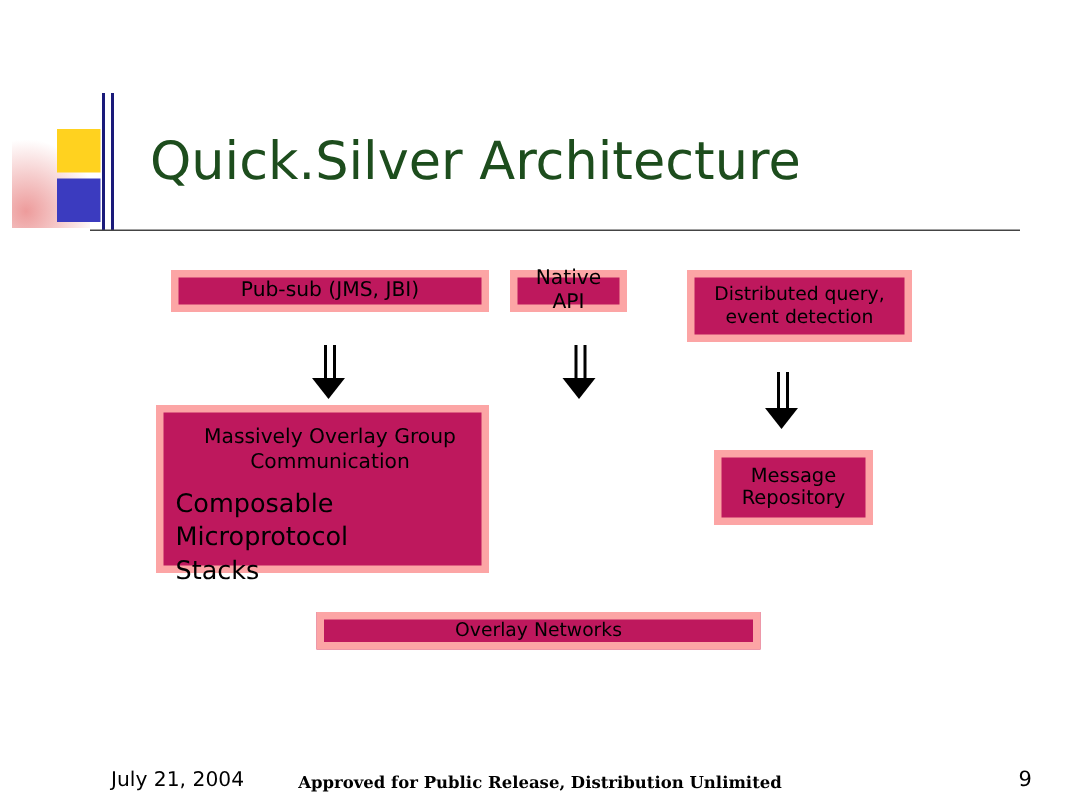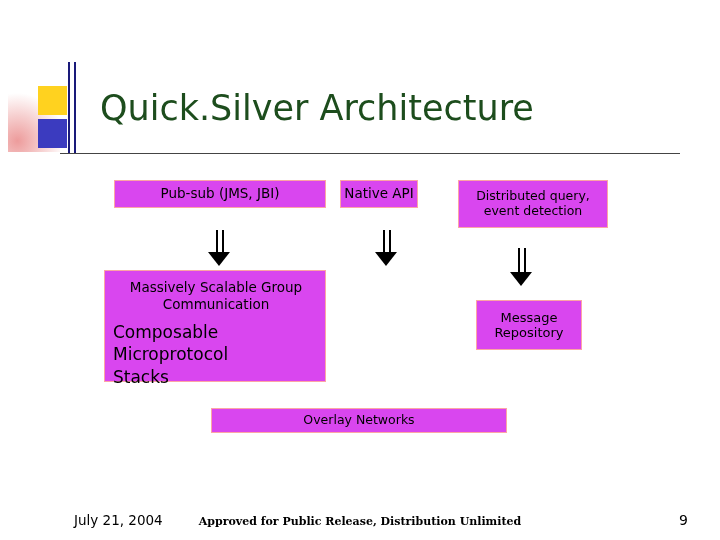--- a/index.html
+++ b/index.html
@@ -87,22 +87,22 @@
     left: 60px;
     top: 153px;
     width: 620px;
     height: 1px;
     background: #444444;
   }
 
   
   .box {
     position: absolute;
-    border: 1px solid #fca5a5;
-    background: #d946ef;
+    border: 5px solid #fca5a5;
+    background: #be185d;
     box-sizing: border-box;
     display: flex;
     align-items: center;
     justify-content: center;
     text-align: center;
     color: #000000;
     line-height: 1.18;
     font-size: 13px;
     font-family: "DejaVu Sans", sans-serif;
   }
@@ -224,21 +224,21 @@
     <div class="head" style="top:22px; left:0px;"></div>
   </div>
 
   <div class="arrow" style="left:510px; top:248px; width:24px; height:40px;">
     <div class="shaft-l" style="left:8px; height:24px;"></div>
     <div class="shaft-r" style="left:14px; height:24px;"></div>
     <div class="head" style="top:24px; left:0px;"></div>
   </div>
 
   <div class="box" id="box-group">
-    <div class="group-title">Massively Scalable Group Communication</div>
+    <div class="group-title">Massively Overlay Group Communication</div>
     <div class="group-sub">Composable Microprotocol Stacks</div>
 
   </div>
 
   <div class="box" id="box-overlay">Overlay Networks</div>
 
   <div class="box" id="box-msgrepo">Message Repository</div>
 
   <div class="footer-date">July 21, 2004</div>
   <div class="footer-center">Approved for Public Release, Distribution Unlimited</div>

